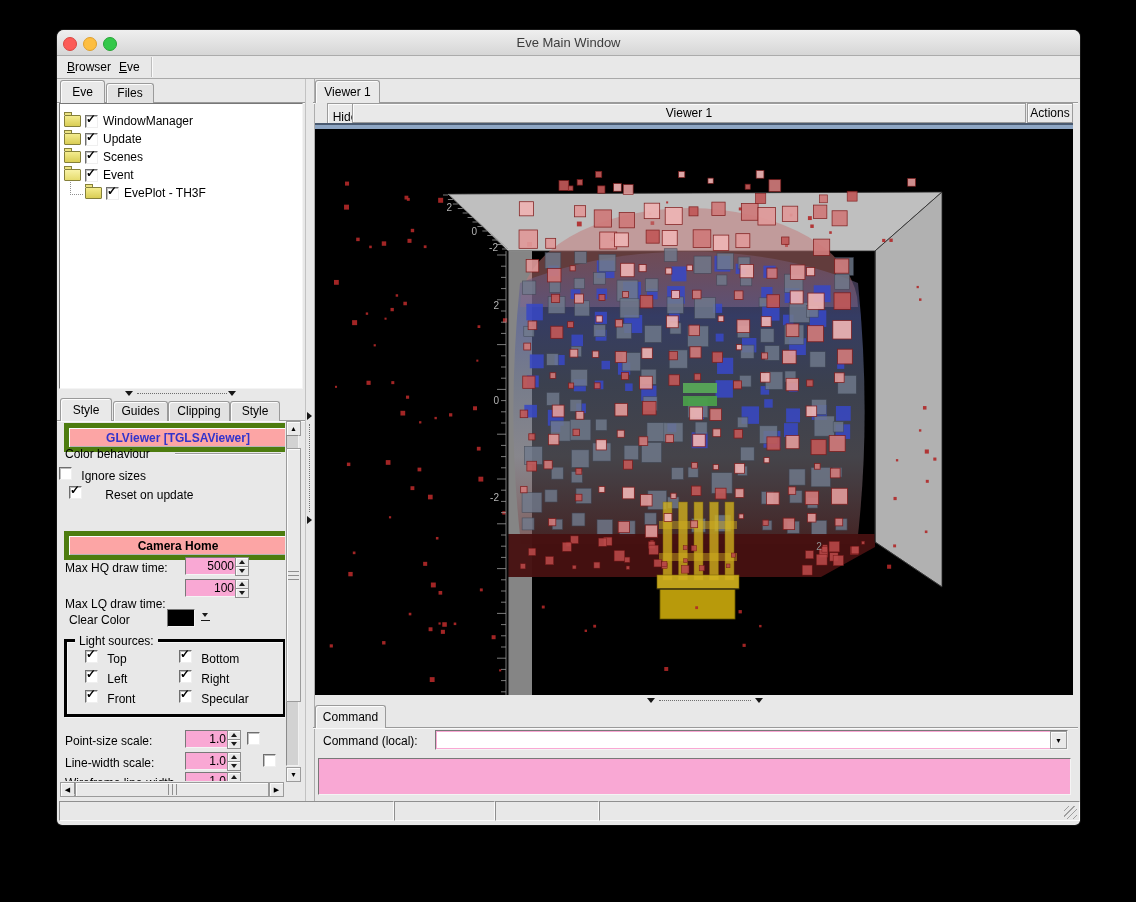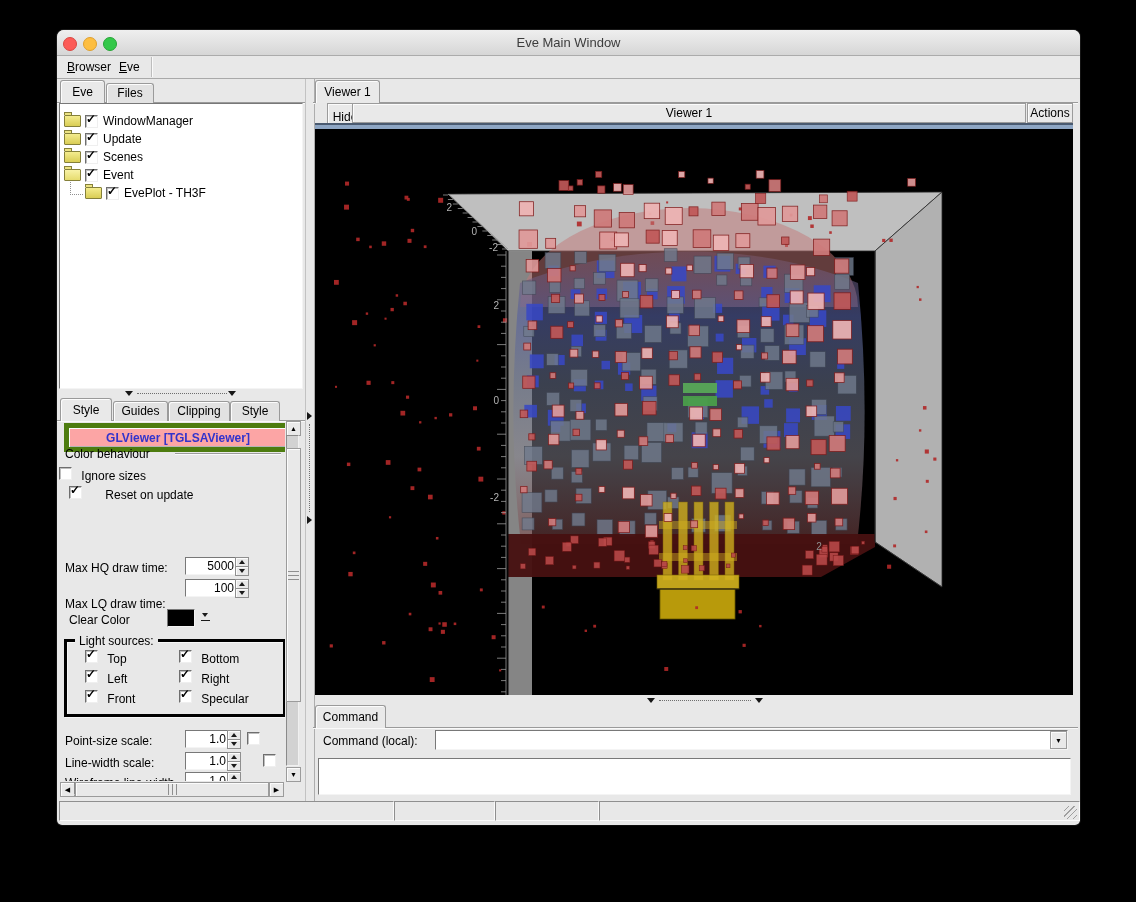--- a/index.html
+++ b/index.html
@@ -19,21 +19,21 @@
   .menu-item{top:0;height:22px;line-height:22px;padding:0 6px;}
   .menusep{left:94px;top:1px;width:1px;height:20px;background:#bdbdbd;box-shadow:1px 0 0 #fafafa;}
   .u{text-decoration:underline;}
   
   .tab{background:#e9e9e9;border:1px solid #9a9a9a;border-bottom:none;border-radius:3px 3px 0 0;
        box-shadow:inset 1px 1px 0 #fcfcfc;text-align:center;z-index:3;}
   .tab.on{height:22px;}
   .tab.off{height:19px;background:#e2e2e2;z-index:1;}
   .tabline{height:1px;background:#9a9a9a;box-shadow:0 1px 0 #fafafa;z-index:0;}
   
-  .sunken{background:#ffffff;border:1px solid;border-color:#787878 #f4f4f4 #f4f4f4 #787878;}
+  .sunken{background:#f9a8d4;border:1px solid;border-color:#787878 #f4f4f4 #f4f4f4 #787878;}
   .btn{background:#fca5a5;border:5px solid #4d7c0f;
        box-shadow:inset 1px 1px 0 #fcfcfc,inset -1px -1px 0 #b4b4b4;
        display:flex;align-items:center;justify-content:center;cursor:default;font-weight:bold;}
   .cb{display:inline-block;width:11px;height:11px;background:#fff;border:1px solid;
       border-color:#6e6e6e #efefef #efefef #6e6e6e;box-shadow:inset 1px 1px 0 #bdbdbd;position:relative;}
   .cb .mark{display:none;position:absolute;left:0px;top:-3px;font-weight:bold;font-size:12px;line-height:12px;}
   .cb.on .mark{display:block;}
   .lbl{white-space:nowrap;line-height:18px;}
   
   .tree{background:#fff;border:1px solid;border-color:#787878 #f4f4f4 #f4f4f4 #787878;}
@@ -157,20 +157,21 @@
 
     <div class="abs" style="left:0;top:46px;">
       <span class="cb"></span>
       <span class="lbl" style="margin-left:6px;vertical-align:top;">Ignore sizes</span>
     </div>
     <div class="abs" style="left:10px;top:65px;">
       <span class="cb on"><span class="mark">✓</span></span>
       <span class="lbl" style="margin-left:20px;vertical-align:top;">Reset on update</span>
     </div>
 
+    <div class="abs btn" style="left:5px;top:110px;width:218px;height:19px;">Camera Home</div>
 
     <div class="abs lbl" style="left:6px;top:138px;">Max HQ draw time:</div>
     <div class="abs sunken spinfld" style="left:126px;top:136px;width:48px;height:16px;">5000</div>
     <div class="abs spbtn" style="left:176px;top:136px;width:12px;height:8px;">
           <span class="tri-u"></span>
         </div>
     <div class="abs spbtn" style="left:176px;top:145px;width:12px;height:8px;">
           <span class="tri-d"></span>
         </div>
 

